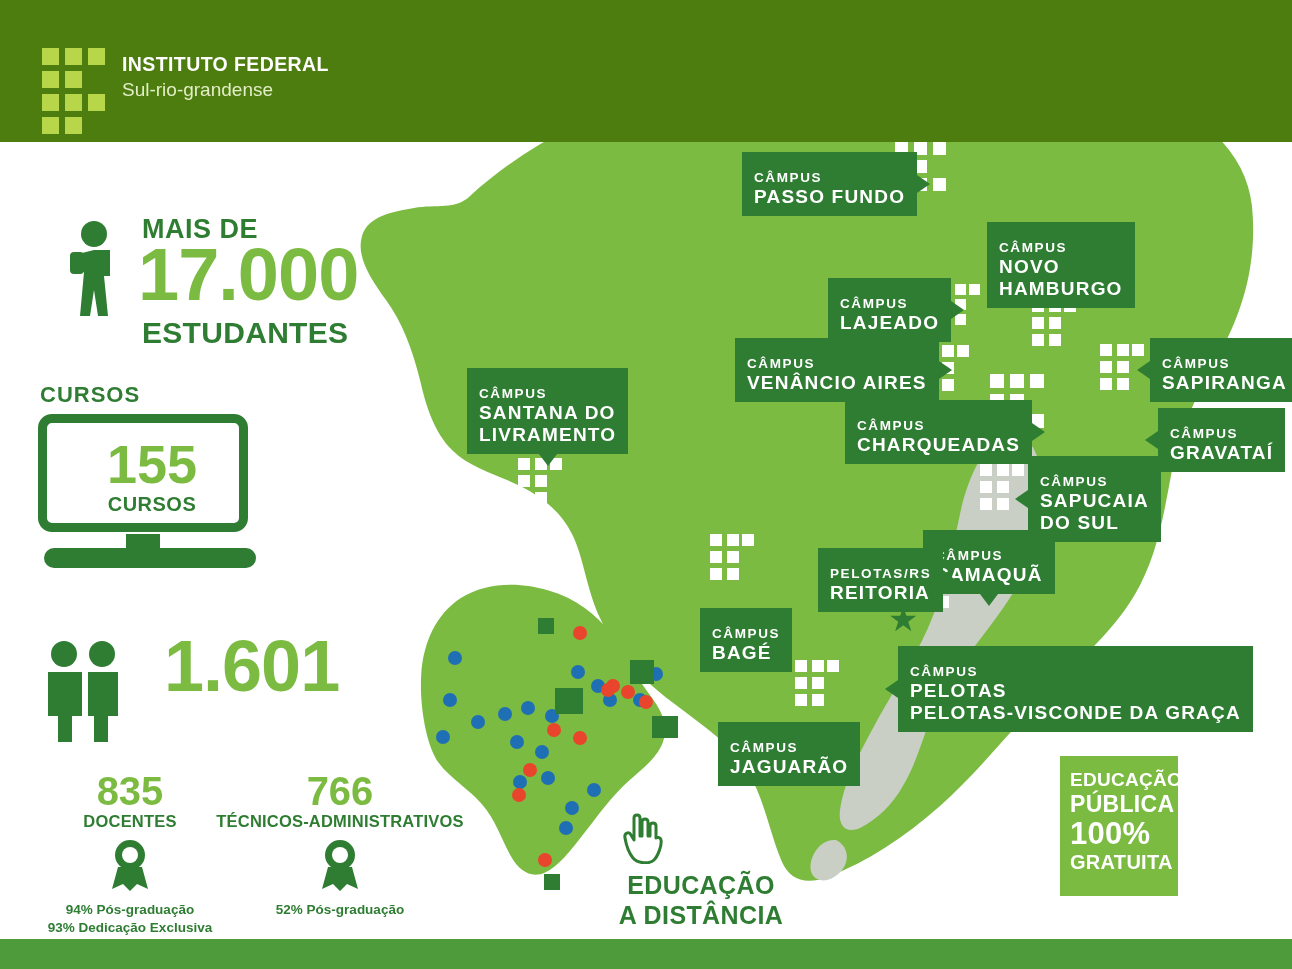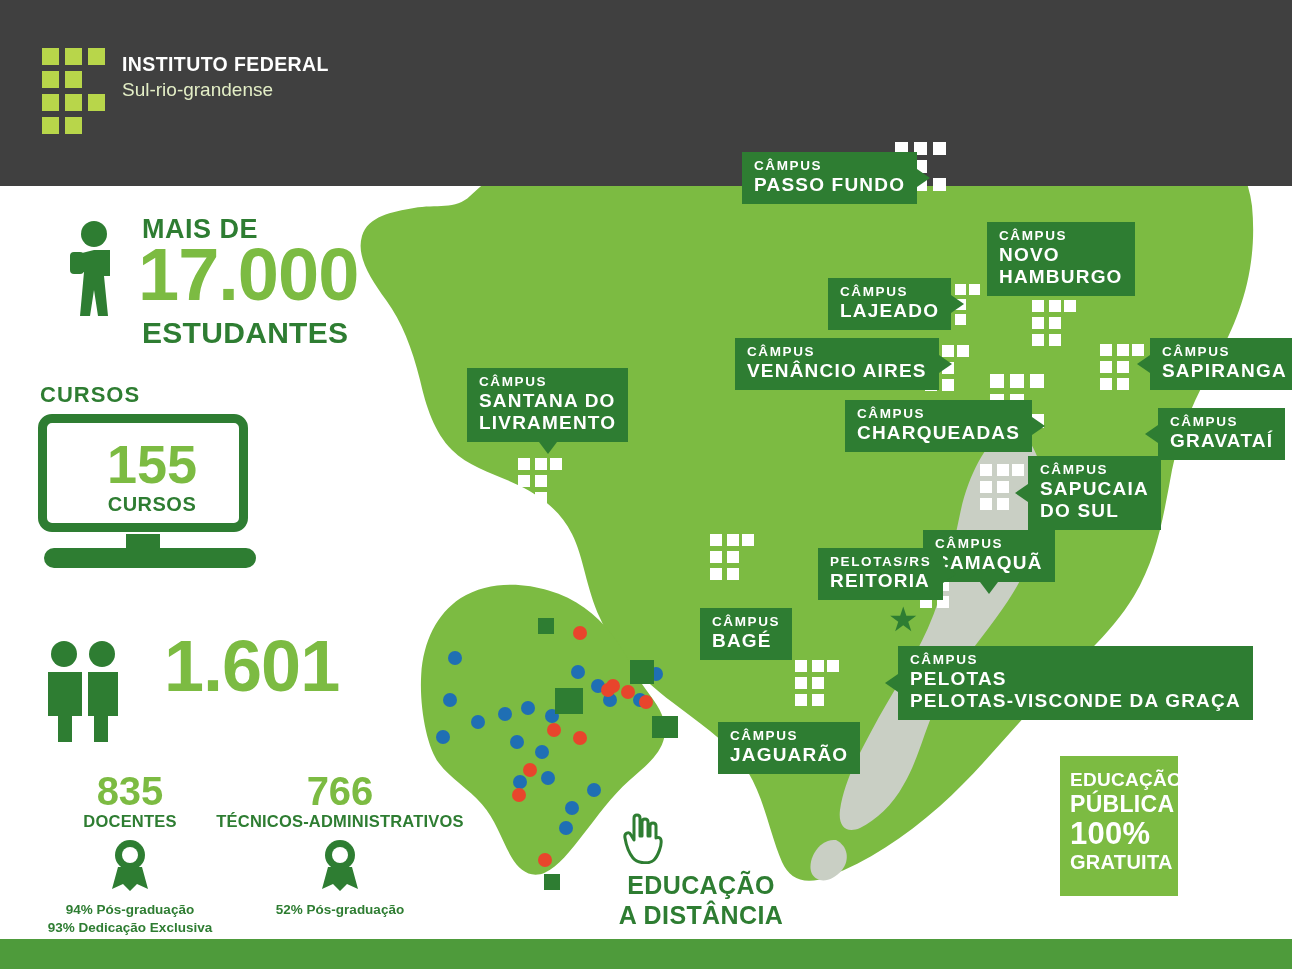--- a/index.html
+++ b/index.html
@@ -7,22 +7,22 @@
     width:1292px;height:969px;
     background:#ffffff;
     font-family:"Liberation Sans", sans-serif;
     overflow:hidden;
     position:relative;
   }
   .root{position:relative;width:1292px;height:969px;overflow:hidden;}
 
   
   .header{
-    position:absolute;left:0;top:0;width:1292px;height:186px;
-    background:#404040;
+    position:absolute;left:0;top:0;width:1292px;height:142px;
+    background:#4d7c0f;
   }
   .logo-marks{position:absolute;left:42px;top:48px;width:70px;height:92px;}
   .logo-marks .sq{position:absolute;background:#b8d64a;}
   .brand{position:absolute;left:122px;top:52px;color:#ffffff;}
   .brand .l1,.brand .l2{
     font-weight:bold;font-size:19.5px;letter-spacing:.4px;line-height:25px;
   }
   .brand .l3{
     font-size:19px;line-height:26px;color:#e3eec6;font-weight:normal;
   }
@@ -99,21 +99,21 @@
   .edu-box div{
     font-weight:bold;letter-spacing:.3px;text-align:left;padding-left:10px;
   }
   .edu-box .e1{font-size:19px;padding-top:12px;line-height:23px;}
   .edu-box .e2{font-size:23px;line-height:26px;}
   .edu-box .e3{font-size:31px;line-height:33px;}
   .edu-box .e4{font-size:20px;line-height:24px;}
 
   
   .tag{
-    position:absolute;background:#2e7d32;color:#ffffff;padding:6px 12px 8px 12px;
+    position:absolute;background:#2e7d32;color:#ffffff;padding:18px 12px 8px 12px;
     box-sizing:border-box;
   }
   .tag .small{
     font-size:13.5px;letter-spacing:1.6px;font-weight:bold;line-height:16px;
   }
   .tag .big{
     font-size:19px;letter-spacing:1.2px;font-weight:bold;line-height:22px;
   }
   .tag.pointer-r:after{
     content:"";position:absolute;right:-13px;top:50%;margin-top:-9px;

